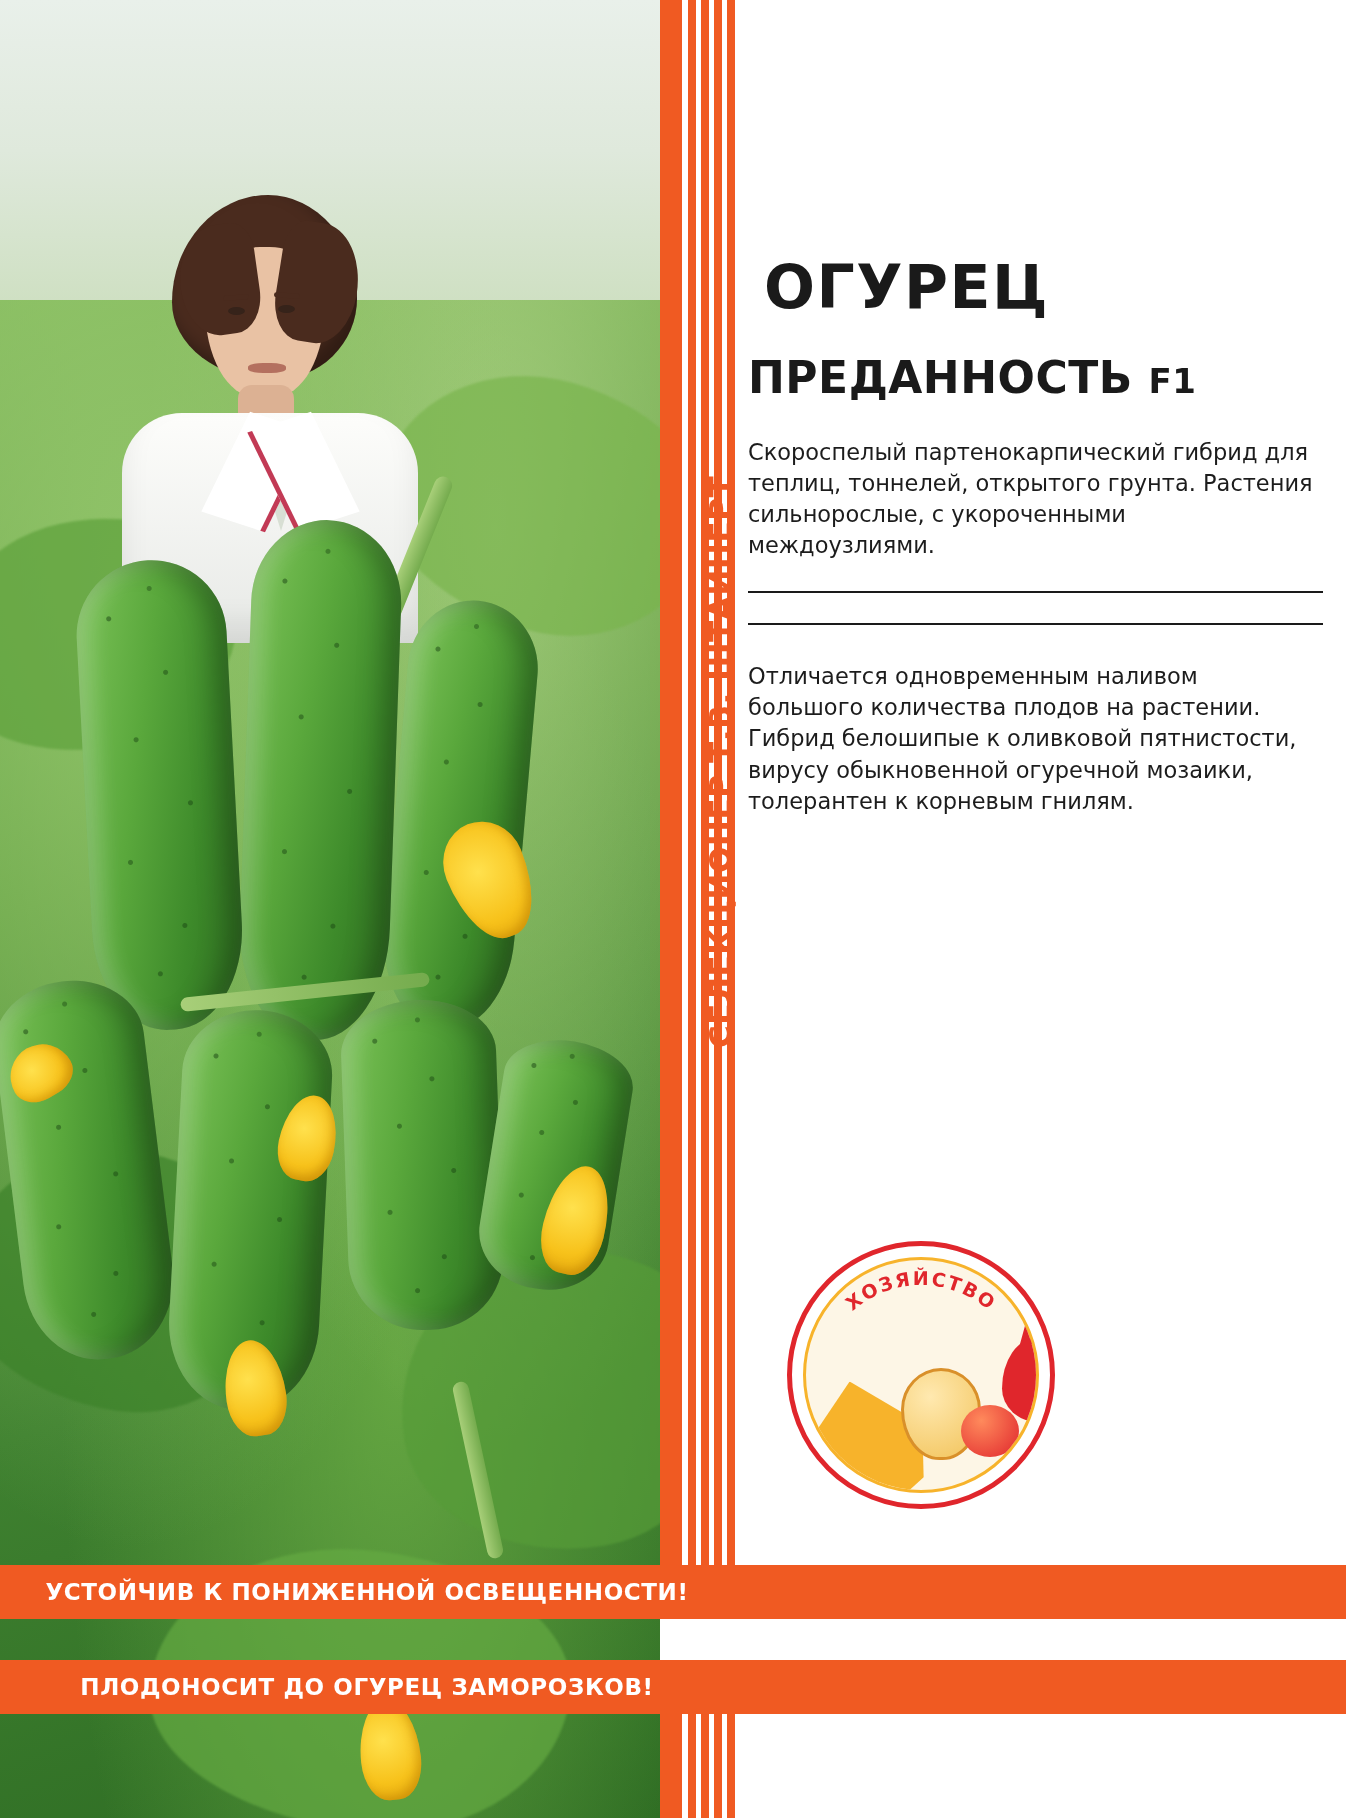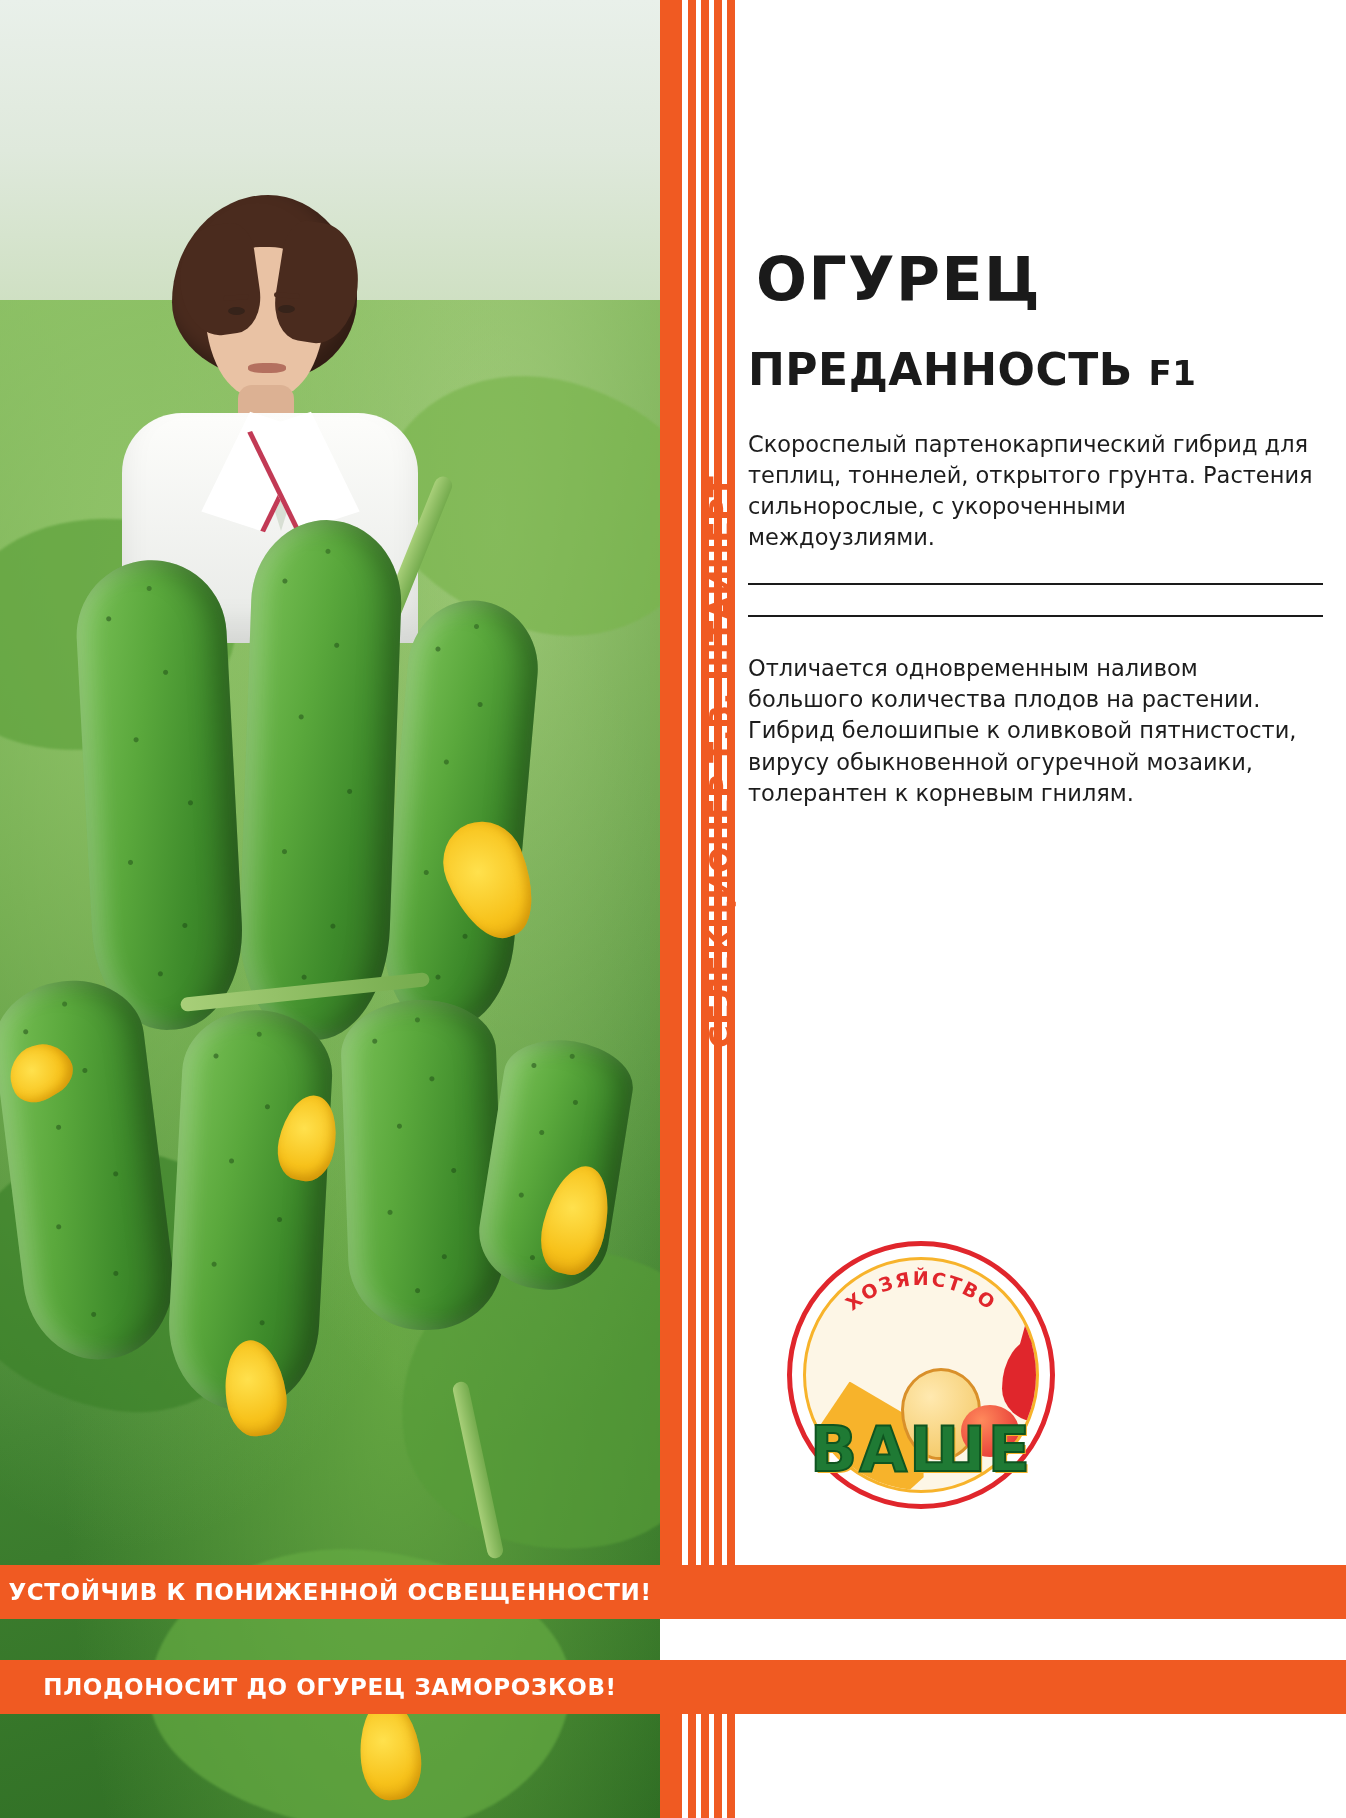--- a/index.html
+++ b/index.html
@@ -210,21 +210,21 @@
     left: 748px;
     top: 240px;
     width: 575px;
   }
   .title {
     font-size: 60px;
     font-weight: bold;
     color: #1a1a1a;
     letter-spacing: 1.5px;
     line-height: 1.05;
-    margin: 8px;
+    margin: 16px;
   }
   .subtitle {
     font-size: 44px;
     font-weight: bold;
     color: #1a1a1a;
     letter-spacing: 0.5px;
     margin: 36px 0 0 0;
     line-height: 1.05;
   }
   .subtitle .f1 { font-size: 34px; }
@@ -333,20 +333,21 @@
     height: 54px;
     background: #f05a22;
     color: #ffffff;
     font-size: 23px;
     font-weight: bold;
     letter-spacing: 0.6px;
     display: flex;
     align-items: center;
     justify-content: center;
     text-align: center;
+    padding-left: 37px;
   }
   .banner.b-top { top: 1565px; }
   .banner.b-bottom { top: 1660px; }
 
   .banner-tail {
     position: absolute;
     height: 54px;
     background: #f05a22;
   }
   .banner-tail.t-top { left: 660px; top: 1565px; width: 686px; }
@@ -453,16 +454,15 @@
 
     </div>
     <svg class="logo-arc" viewBox="0 0 252 252">
       <defs>
         <path id="arcpath" d="M 24,136 A 102,102 0 0 1 228,136"></path>
       </defs>
       <text text-anchor="middle">
         <textPath href="#arcpath" startOffset="50%">ХОЗЯЙСТВО</textPath>
       </text>
     </svg>
-    <div class="logo-word">ВАШЕ</div>
   </div>
 
 </div>
 
 </body></html>

